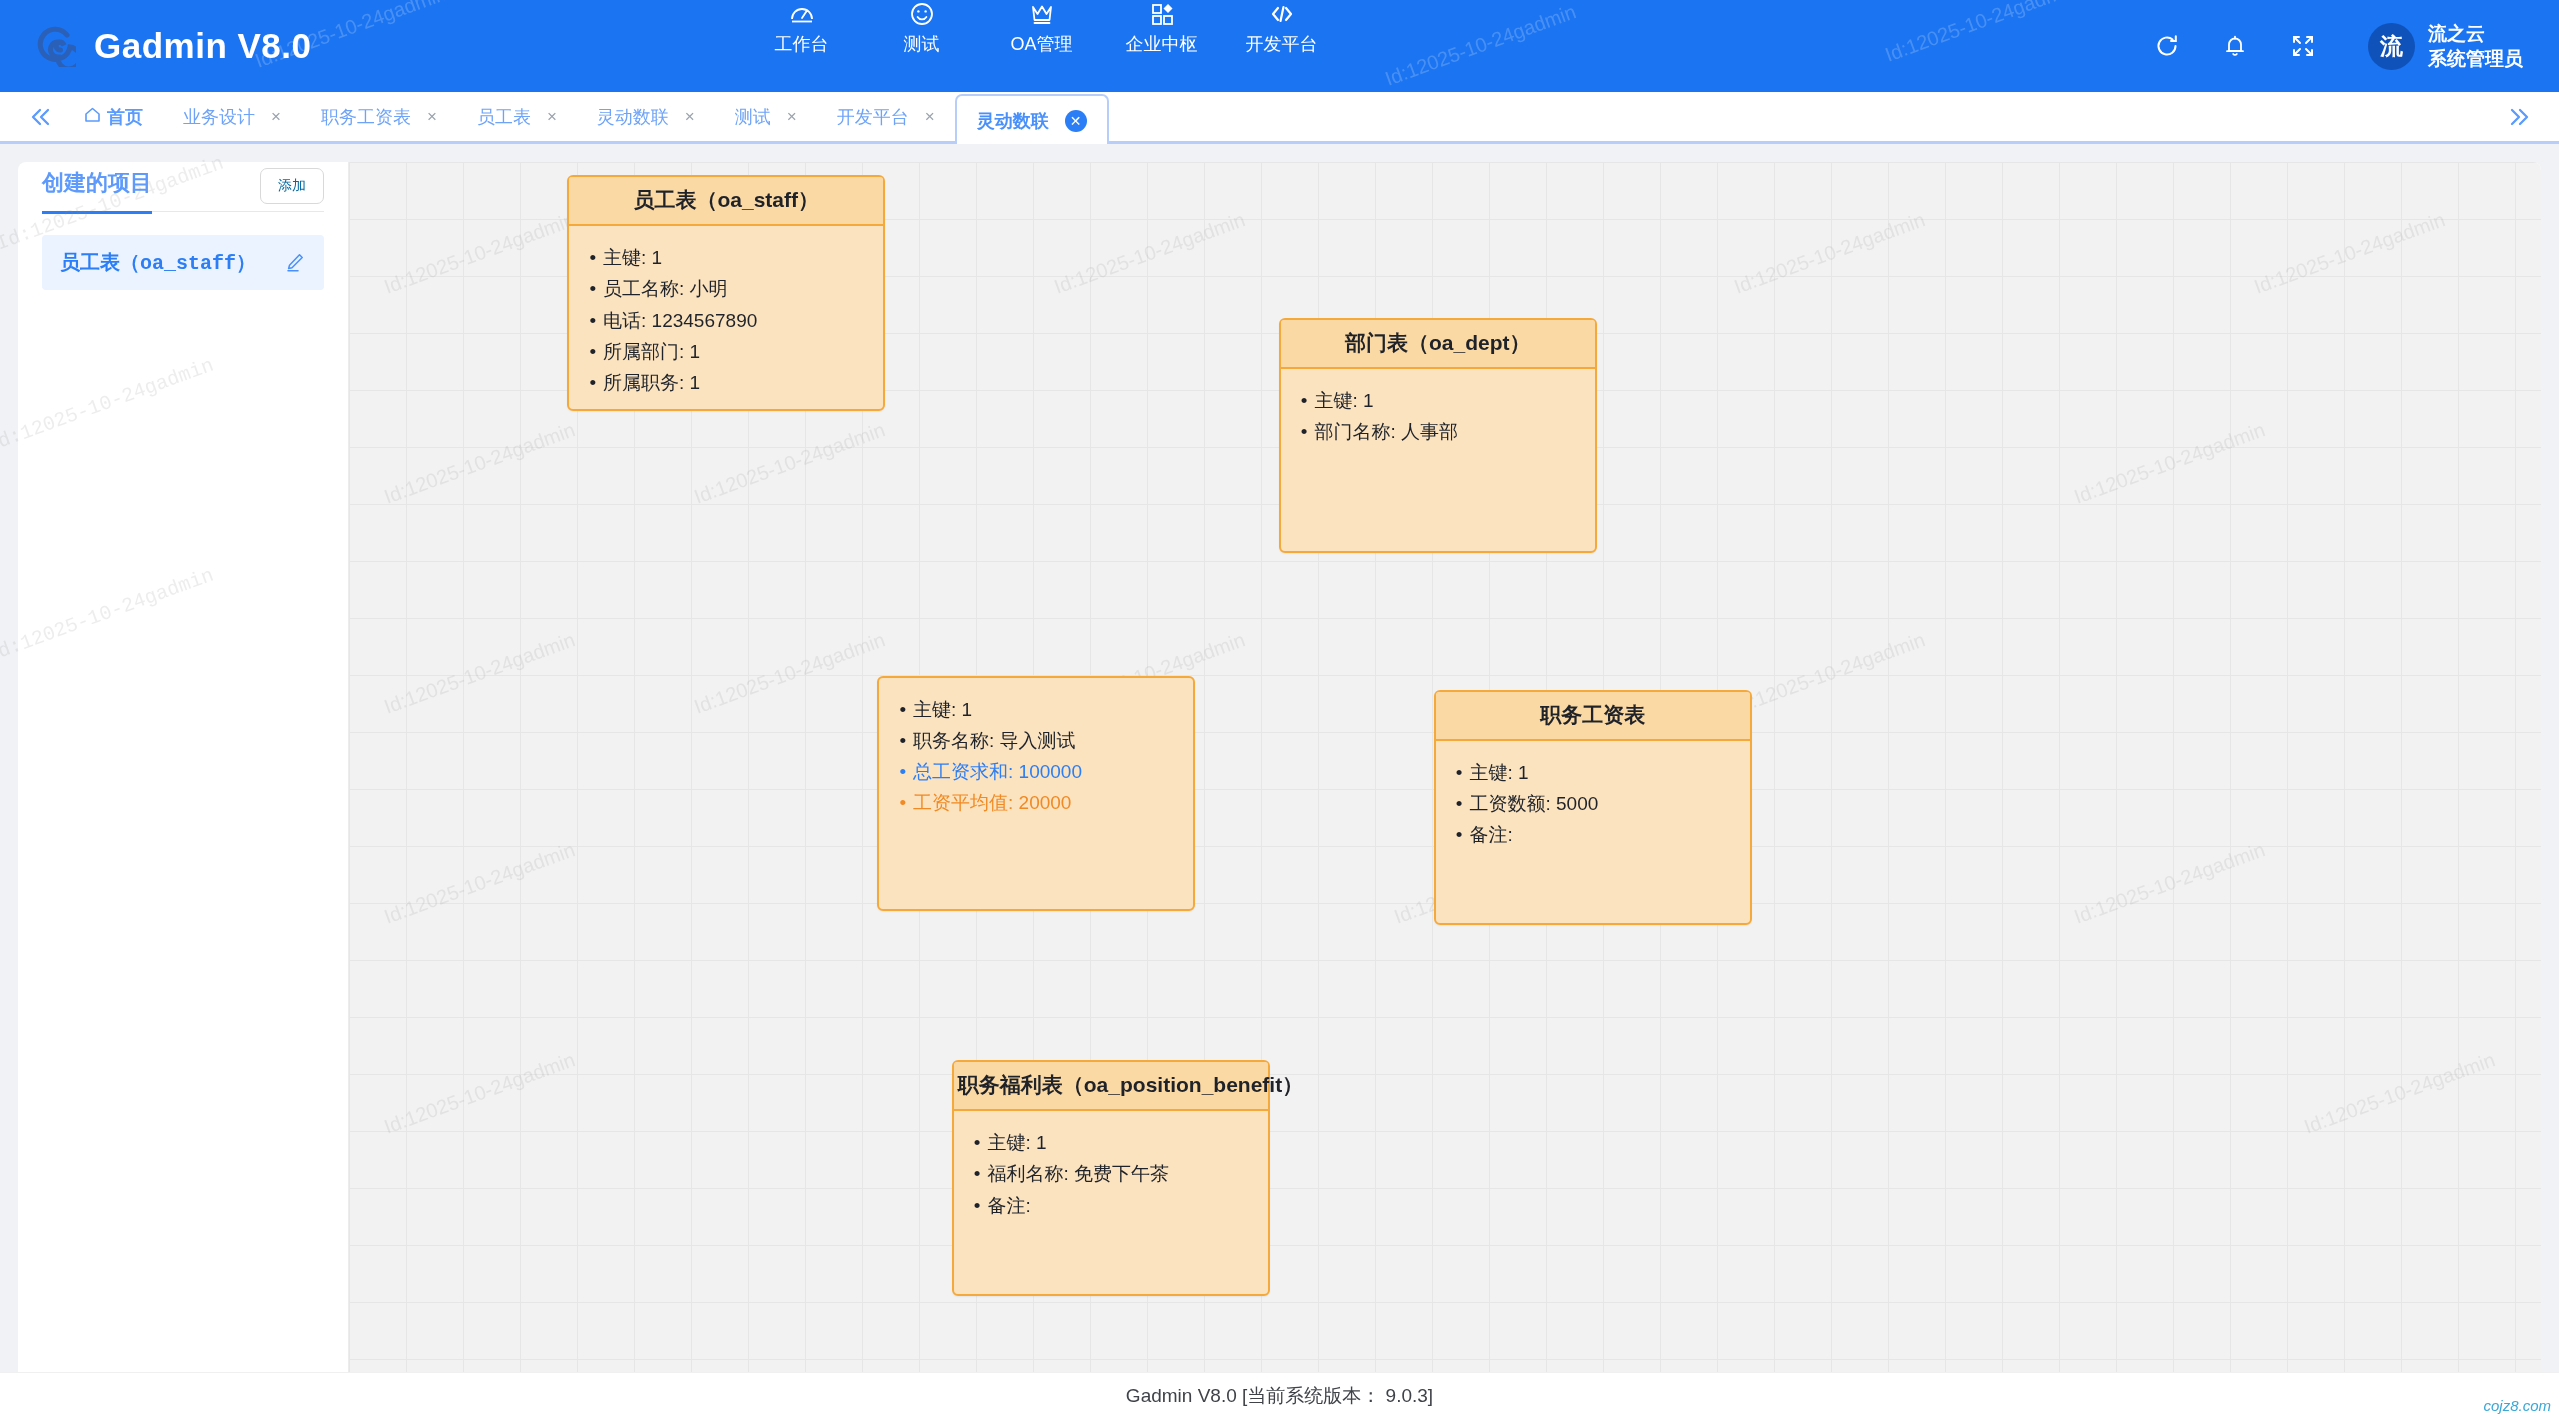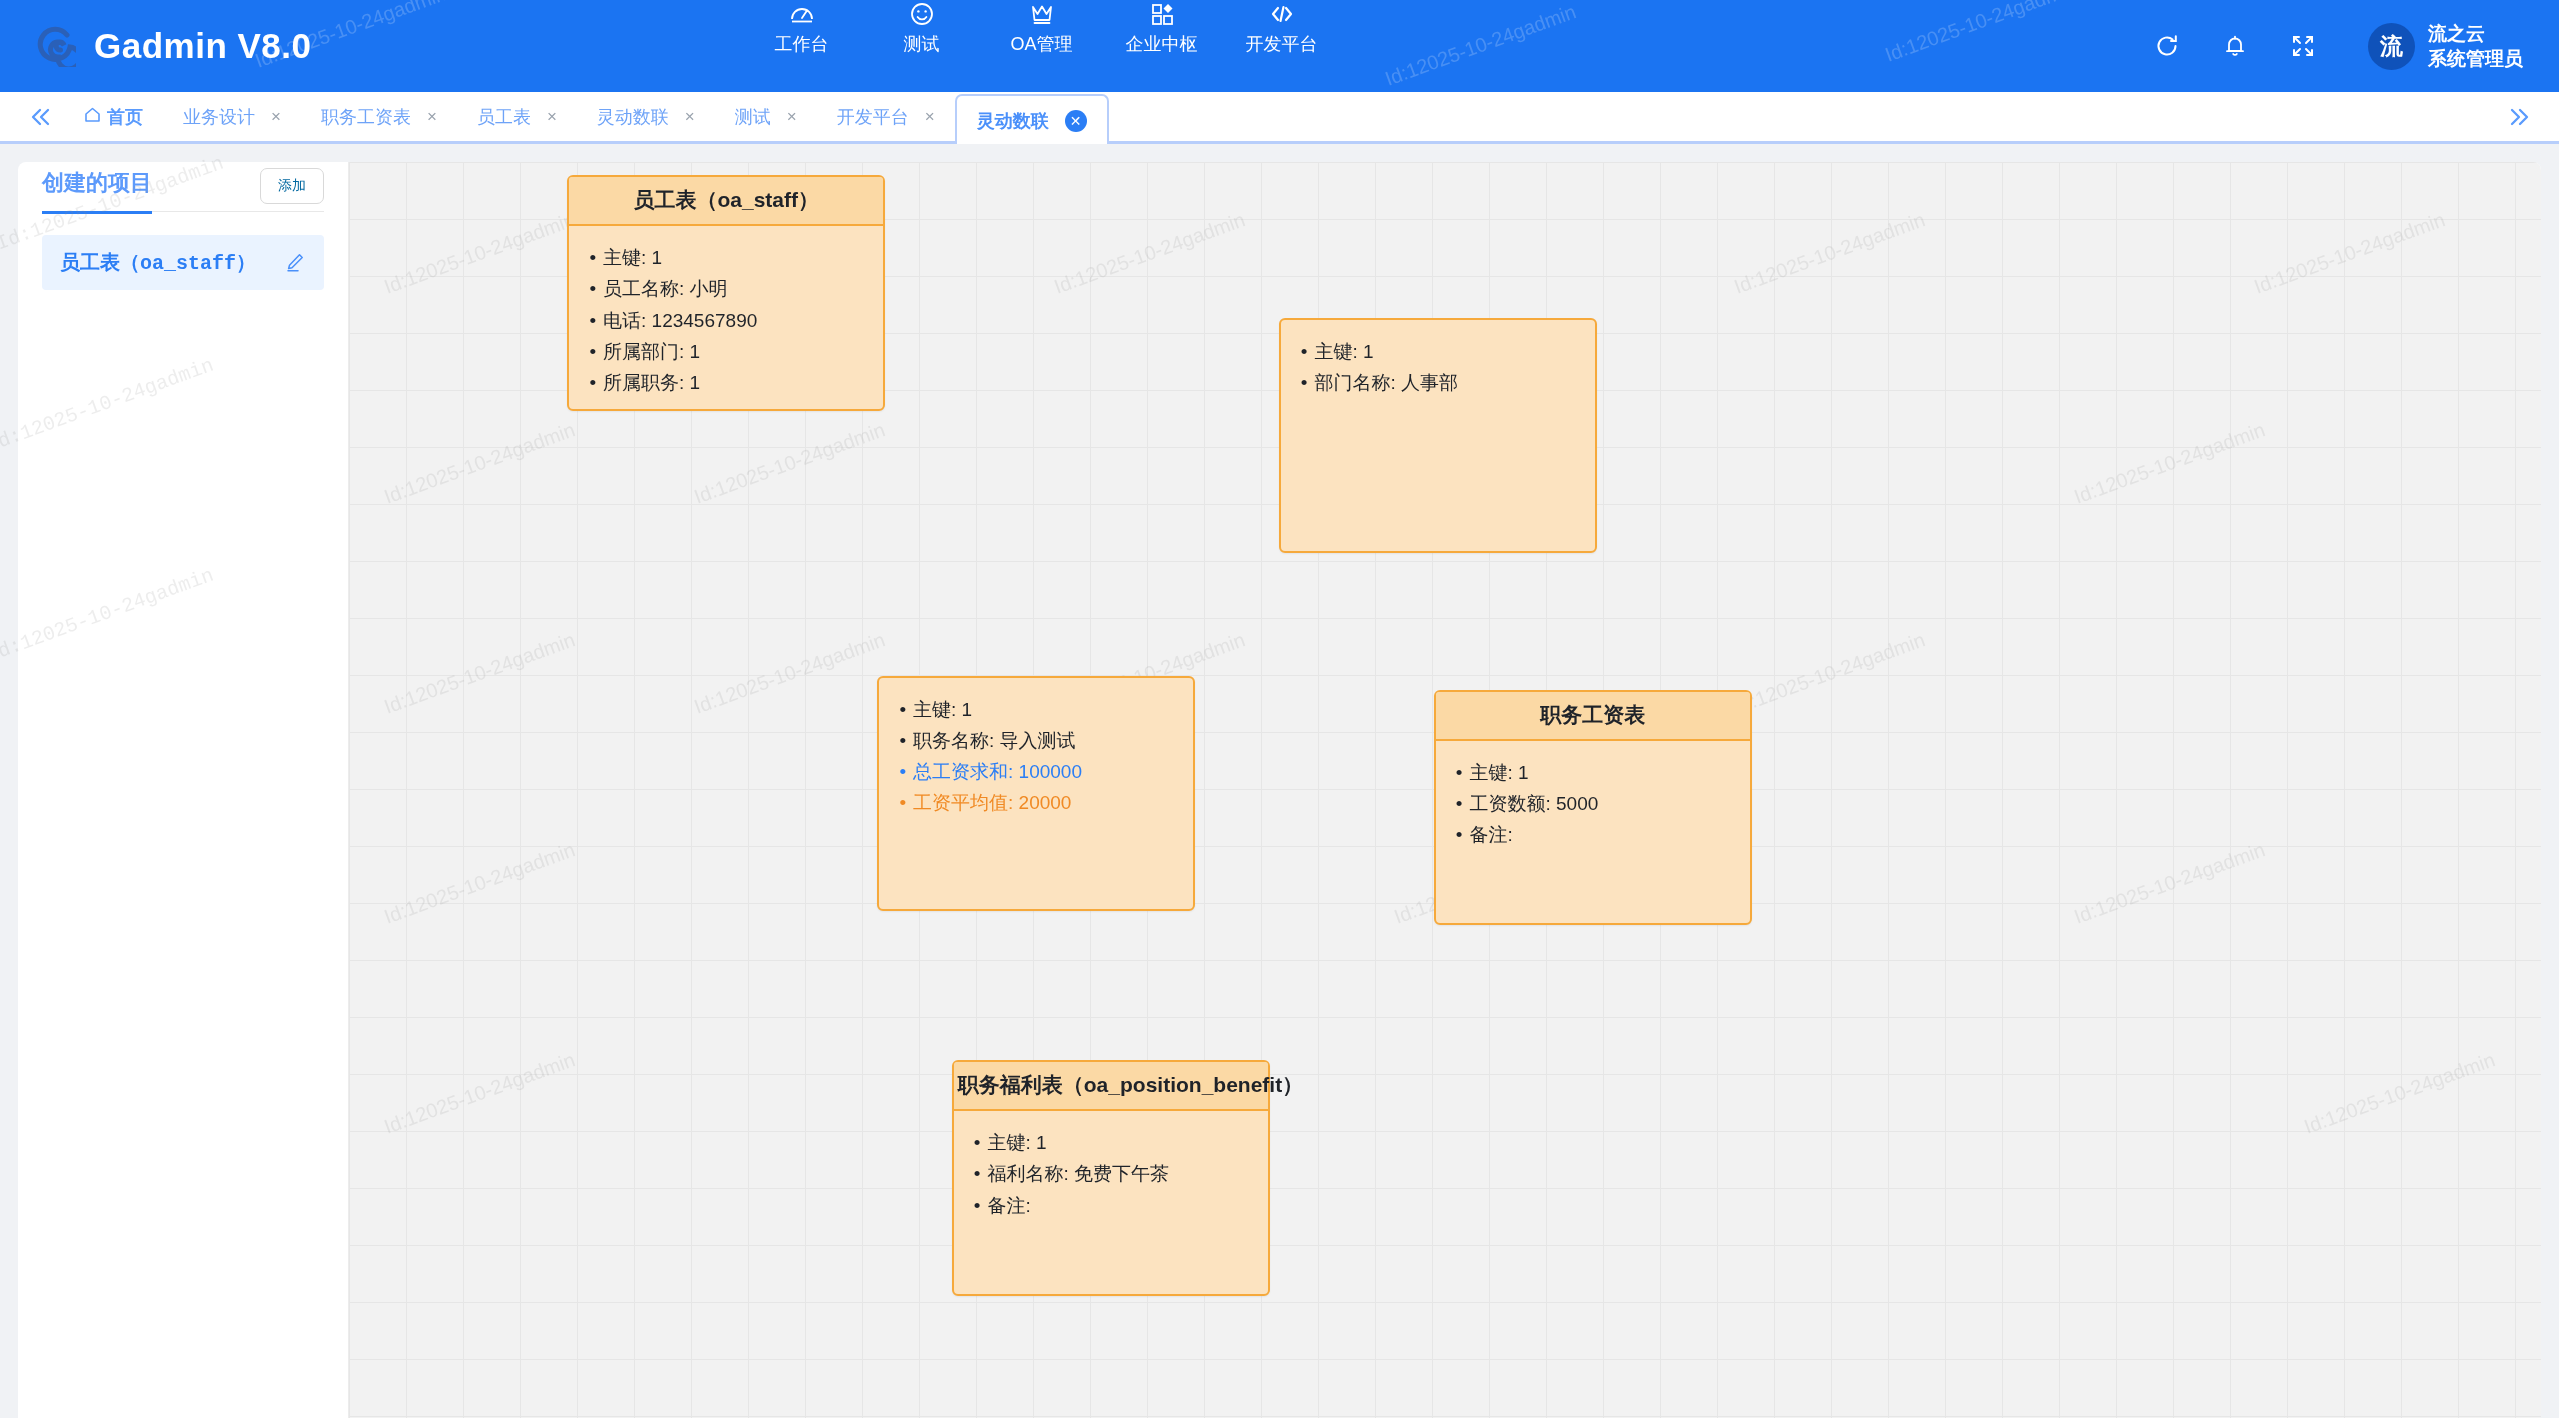--- a/index.html
+++ b/index.html
@@ -404,20 +404,21 @@
               <span>所属部门: 1</span>
             </div>
           <div class="node-row">
               <span class="dot">•</span>
               <span>所属职务: 1</span>
             </div>
         </div>
       </div>
 
       <div class="node" style="left: 929.85px; top: 155.6px; width: 317.75px; height: 235.6px;">
+        <div class="node-head">部门表（oa_dept）</div>
         <div class="node-body">
           <div class="node-row">
               <span class="dot">•</span>
               <span>主键: 1</span>
             </div>
           <div class="node-row">
               <span class="dot">•</span>
               <span>部门名称: 人事部</span>
             </div>
         </div>
@@ -476,14 +477,18 @@
           <div class="node-row">
               <span class="dot">•</span>
               <span>备注:</span>
             </div>
         </div>
       </div>
 
     </div>
   </div>
 
+  <div class="footer">
+    <span>Gadmin V8.0 [当前系统版本： 9.0.3]</span>
+    <span class="footer-wm">cojz8.com</span>
+  </div>
 
 </div>
 
 </body></html>

